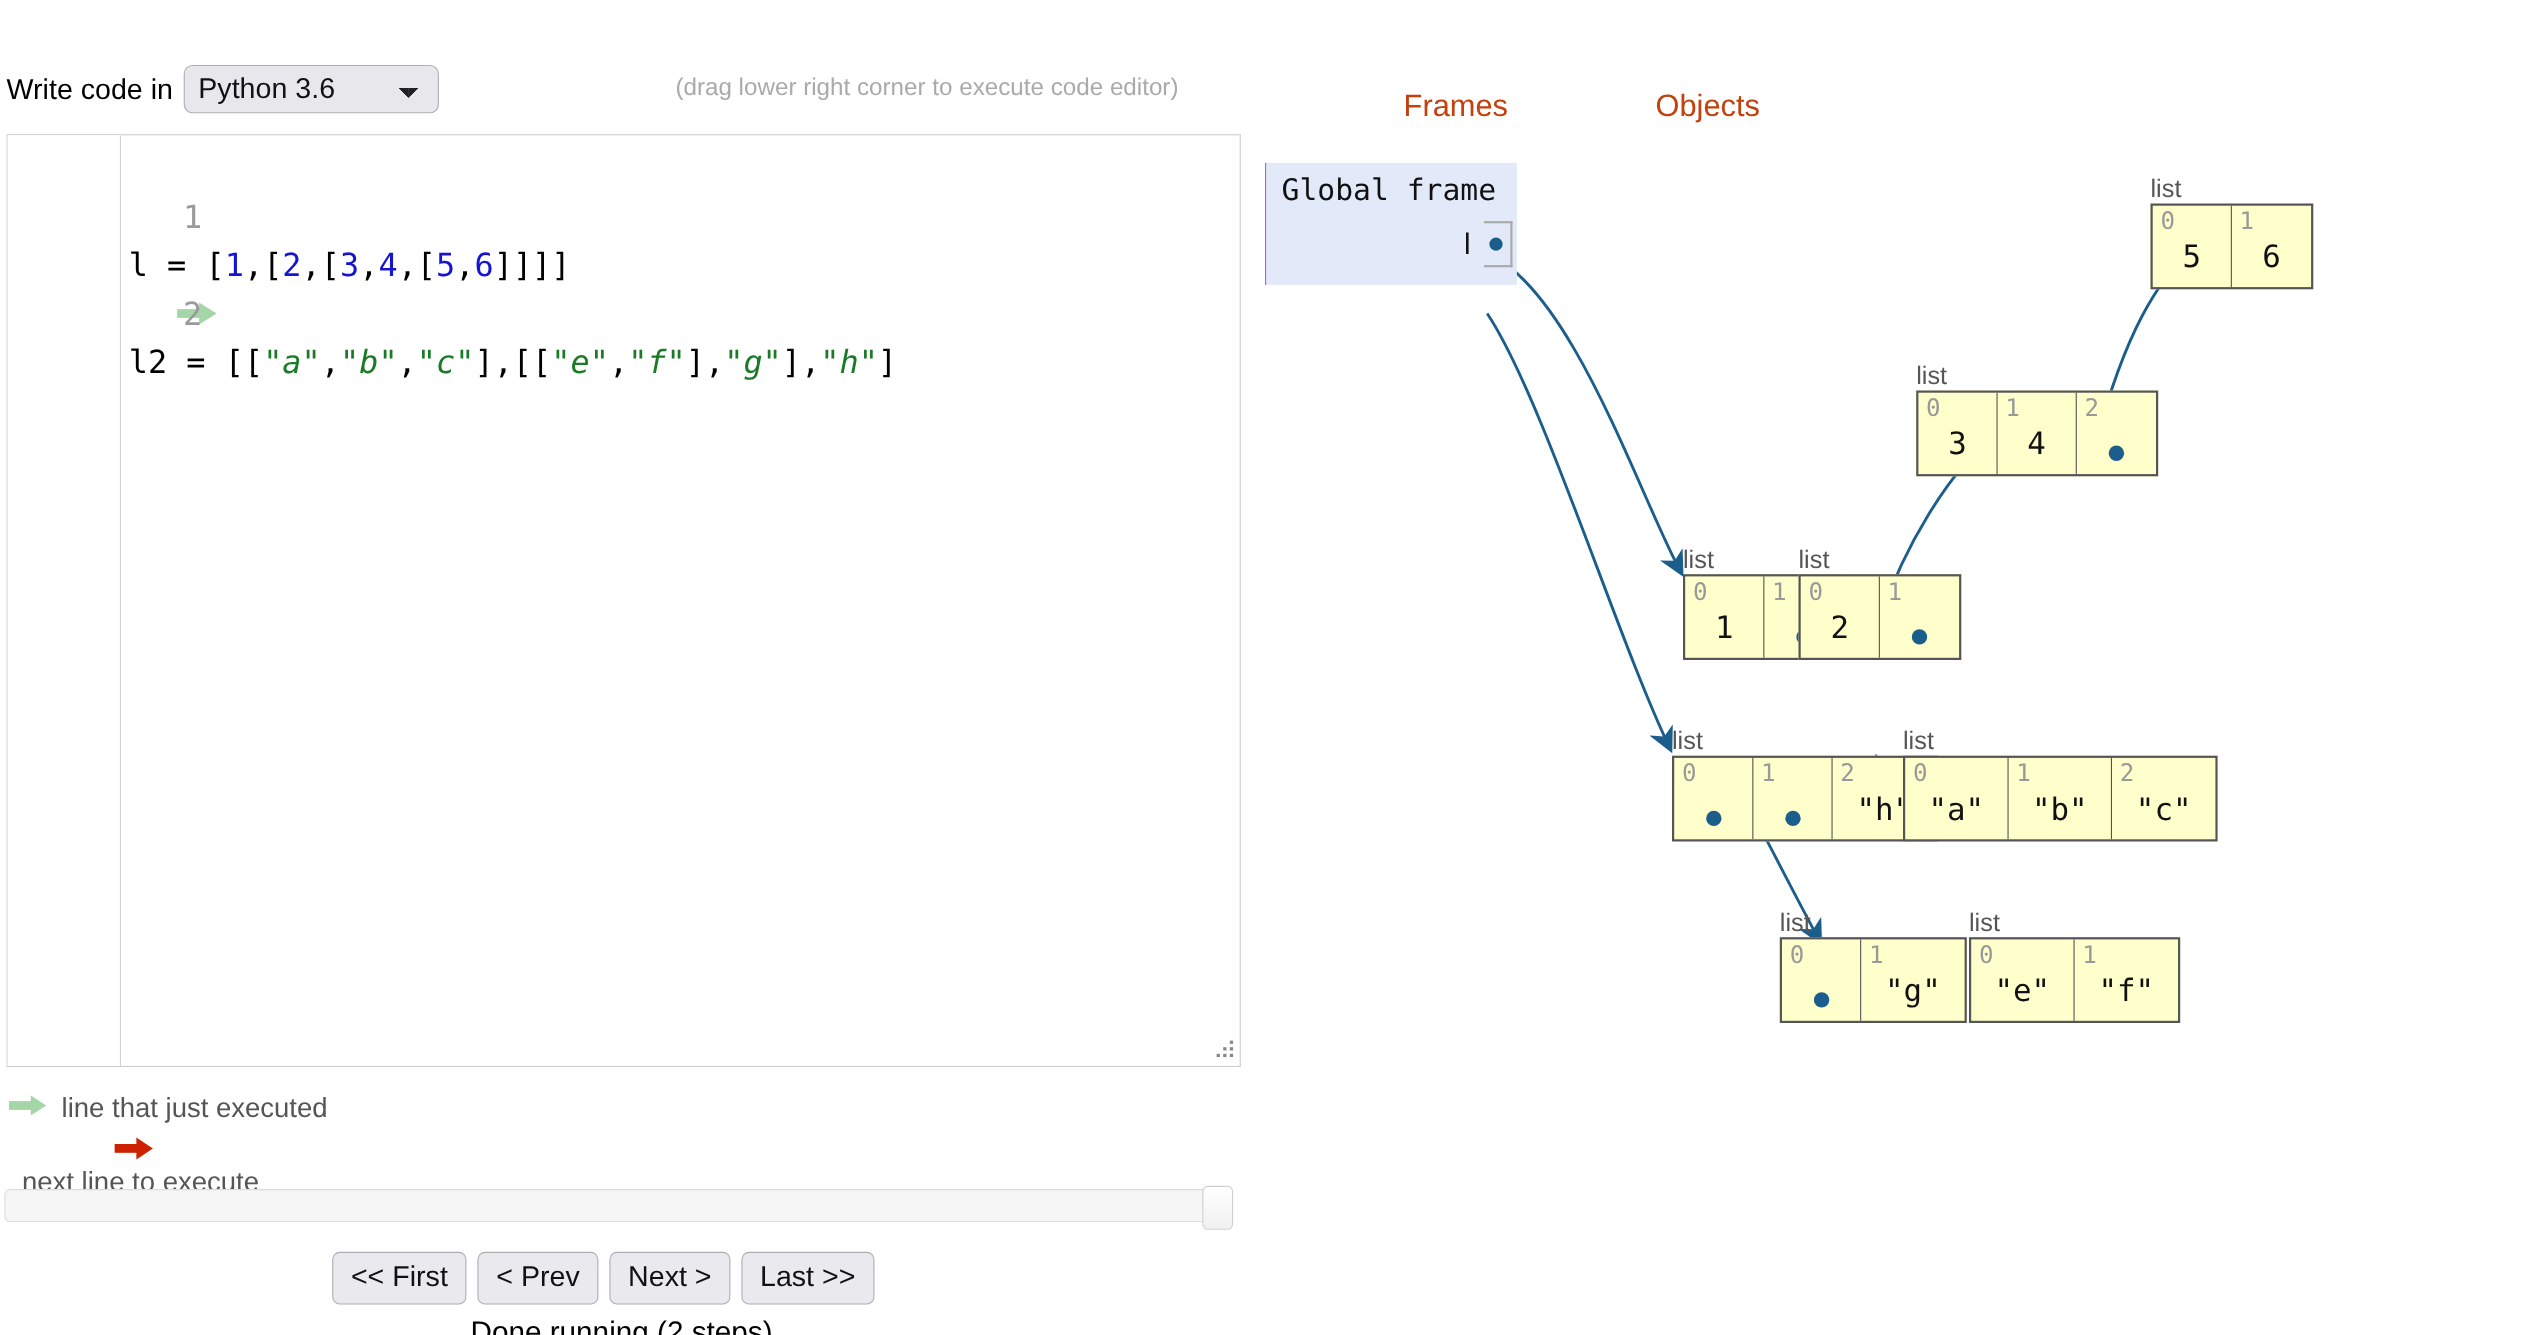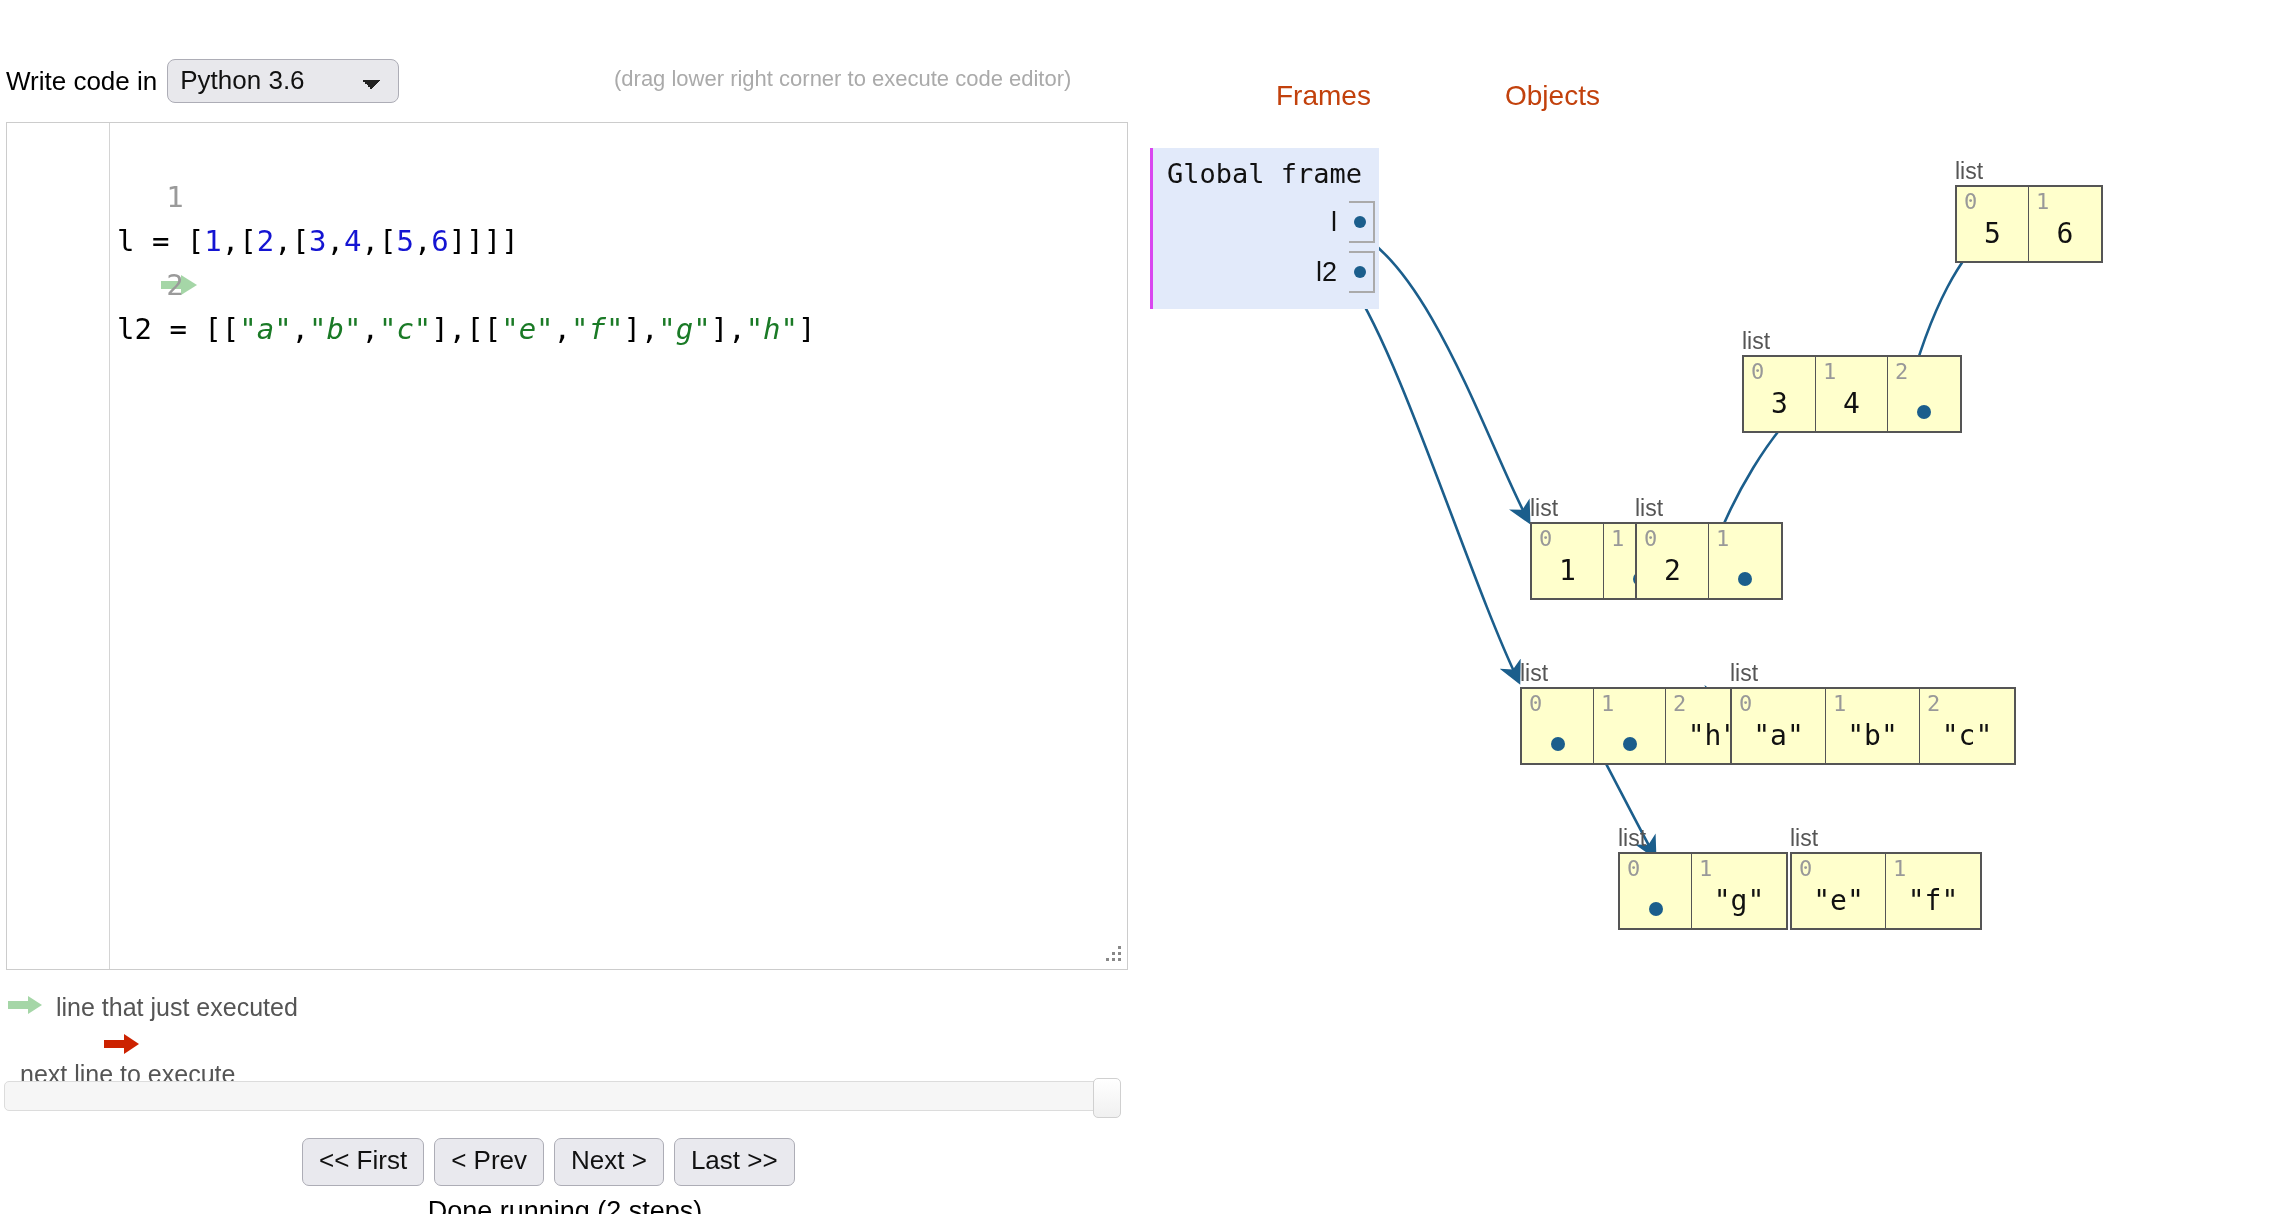--- a/index.html
+++ b/index.html
@@ -218,21 +218,21 @@
   }
   #hdr-frames { left: 146px; top: 80px; }
   #hdr-objects { left: 375px; top: 80px; }
 
   #global-frame {
     position: absolute;
     left: 20px;
     top: 148px;
     width: 229px;
     background: #e2eafa;
-    border-left: 3px solid #d946ef;
+    border-left: 1px solid #d946ef;
     box-sizing: border-box;
     padding: 10px 0 12px 0;
   }
   #frame-title {
     font-family: "DejaVu Sans Mono", monospace;
     font-size: 27px;
     color: #111;
     padding-left: 14px;
     margin-bottom: 8px;
   }
@@ -438,24 +438,20 @@
 
   <div class="col-header" id="hdr-frames">Frames</div>
   <div class="col-header" id="hdr-objects">Objects</div>
 
   <div id="global-frame">
     <div id="frame-title">Global frame</div>
     <div class="var-row">
       <span class="var-name">l</span>
       <span class="var-val"></span>
     </div>
-    <div class="var-row">
-      <span class="var-name">l2</span>
-      <span class="var-val"></span>
-    </div>
   </div>
 
   <div class="obj" style="left:400px; top:497px;">
     <div class="obj-label">list</div>
     <div class="list-box">
       <div class="cell">
         <span class="cell-idx">0</span>
         <span class="cell-val">1</span>
       </div>
       <div class="cell">

